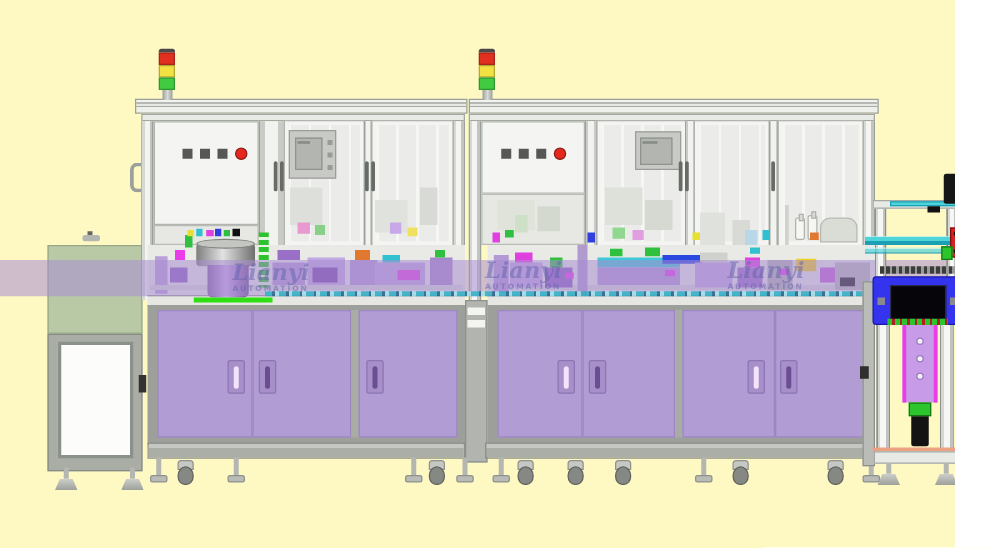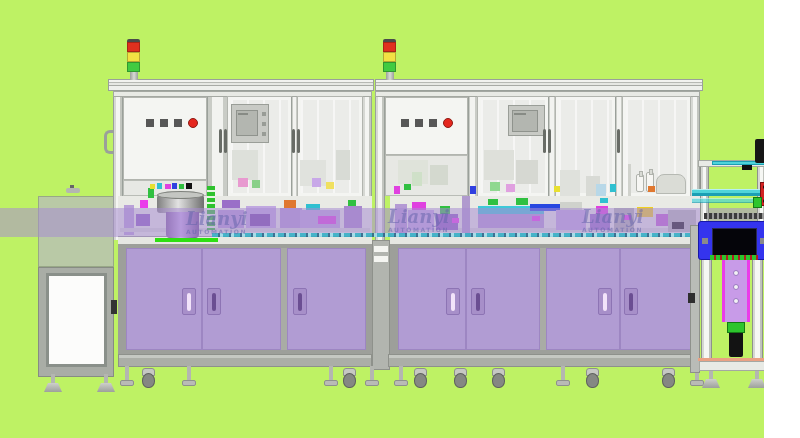--- a/index.html
+++ b/index.html
@@ -1,17 +1,17 @@
 <!DOCTYPE html>
 <html style="--c-frame-mid: #ced1cb; --c-panel: #f4f5f2; --c-glass: #ebece9; --c-table: #e9eae5; --c-cabinet: #b19cd3; --c-cabinet-seam: #9d86c2; --c-cabinet-border: #9d9f9a; --c-handle-dark: #6b4e92; --c-handle-light: #f2e3fa; --c-base: #abaea7; --c-band: rgba(168,140,210,0.55); --c-green-box: #b9c9a6; --c-body-gray: #a9ada6; --c-door-white: #fcfcfb; --c-tower-red: #e0301e; --c-tower-yellow: #f2e143; --c-tower-green: #41cb41; --c-btn-red: #e5271e; --c-btn-dark: #575757; --c-hmi: #c8cac5; --c-hmi-screen: #b3b6b0; --c-blue: #3434ee; --c-teal: #4fd4da; --c-teal-dark: #1b9fb4; --c-col-purple: #c89be8; --c-magenta: #ea3cea; --c-bright-green: #2edf12; --c-red-unit: #d32222; --c-wm: rgba(100,100,170,0.52);"><head>
 <meta charset="utf-8">
 <title>Automation Line Render</title>
 <style>
   html,body{margin:0;padding:0;background:#ffffff;font-family:"DejaVu Sans",sans-serif;}
-  .canvas{position:relative;width:764px;height:438px;background:#bef264;overflow:hidden;}
+  .canvas{position:relative;width:764px;height:438px;background:#fef9c3;overflow:hidden;}
   .abs{position:absolute;}
   
   .roof{background:repeating-linear-gradient(180deg,#f2f3ef 0 2px,#b6b9b3 2px 3px,#e6e8e3 3px 5px,#a8aba5 5px 6px,#eef0ec 6px 12px);border:1px solid #9aa09a;box-sizing:border-box;}
   .post{background:linear-gradient(90deg,#9aa09a 0 1px,#d6d8d3 1px 3px,#f4f5f2 3px 7px,#c2c5bf 7px 9px,#9aa09a 9px 10px);}
   .beam{background:#e8eae5;border:1px solid #a4a8a2;box-sizing:border-box;}
   .mullion{background:linear-gradient(90deg,#9aa09a 0 1px,#c9ccc6 1px 25%,#f2f3f0 25% 75%,#c9ccc6 75% calc(100% - 1px),#9aa09a calc(100% - 1px) 100%);}
   .glass{background:var(--c-glass);border:3px solid var(--c-panel);outline:1px solid #b2b5af;box-sizing:border-box;}
   .glass::after{content:"";position:absolute;inset:0;background:repeating-linear-gradient(90deg,rgba(255,255,255,.55) 0 2px,rgba(0,0,0,0) 2px 16px);}
   .panel{background:var(--c-panel);border:1px solid #b2b5af;box-sizing:border-box;}
   .subglass{background:#e7e8e4;border:1px solid #b9bcb6;box-sizing:border-box;}

